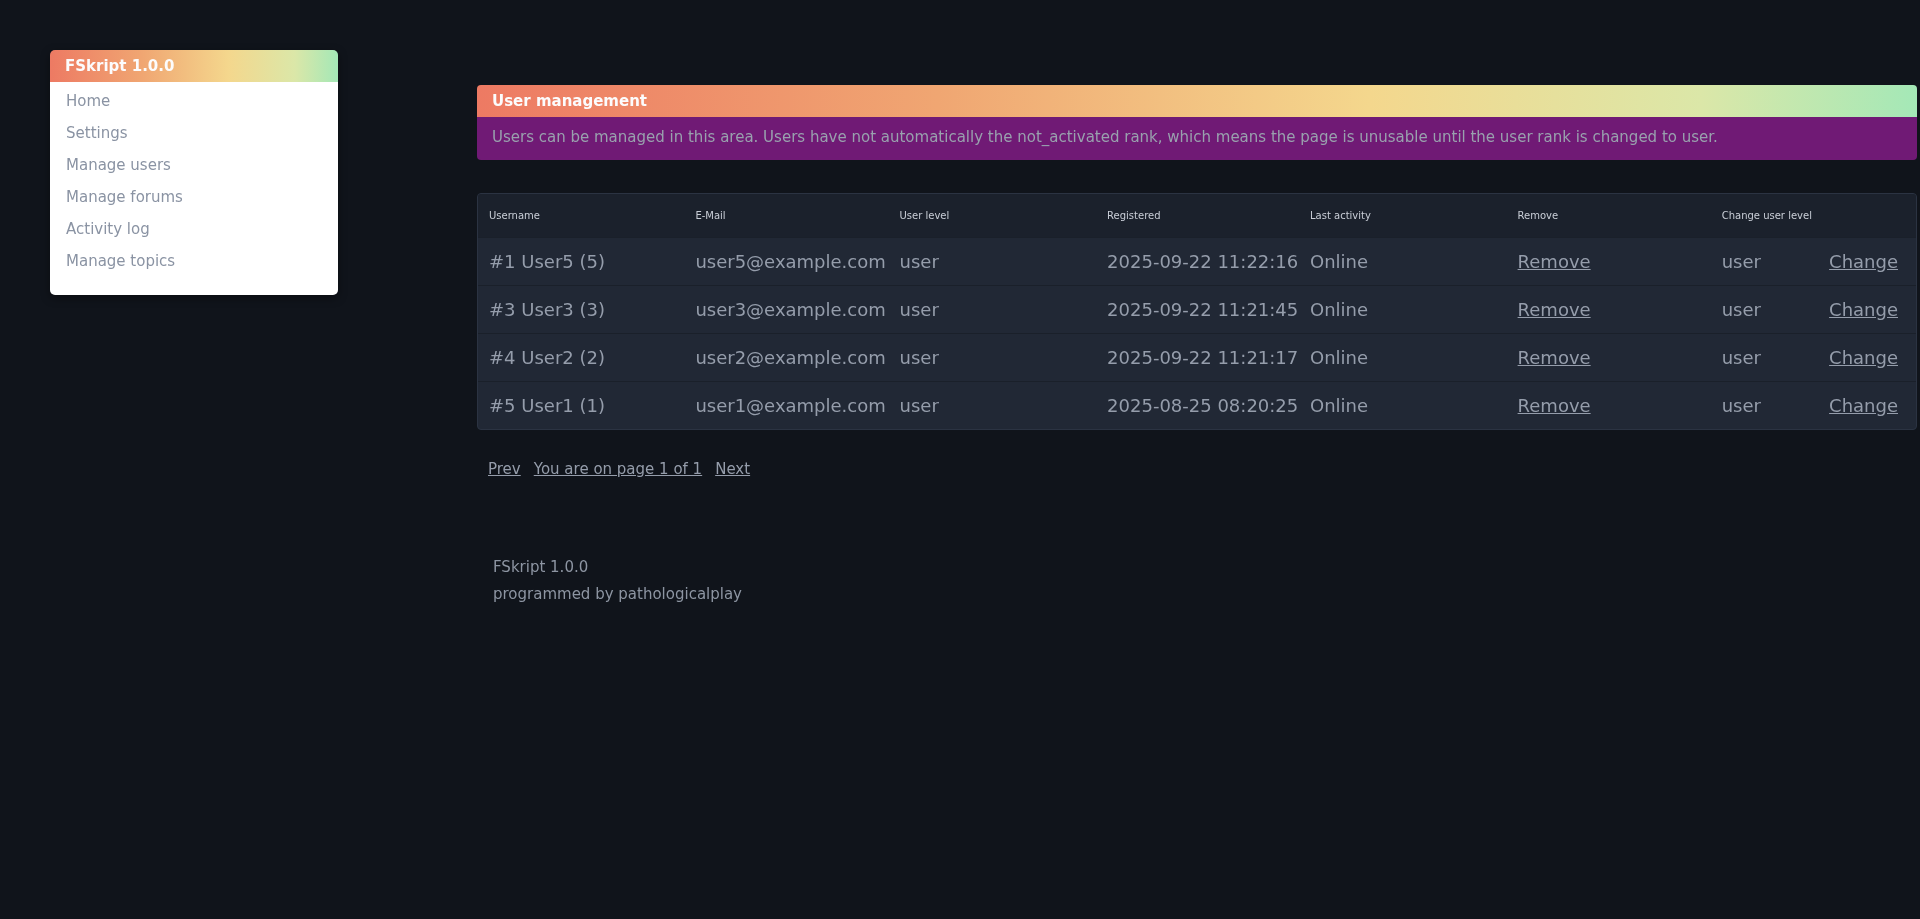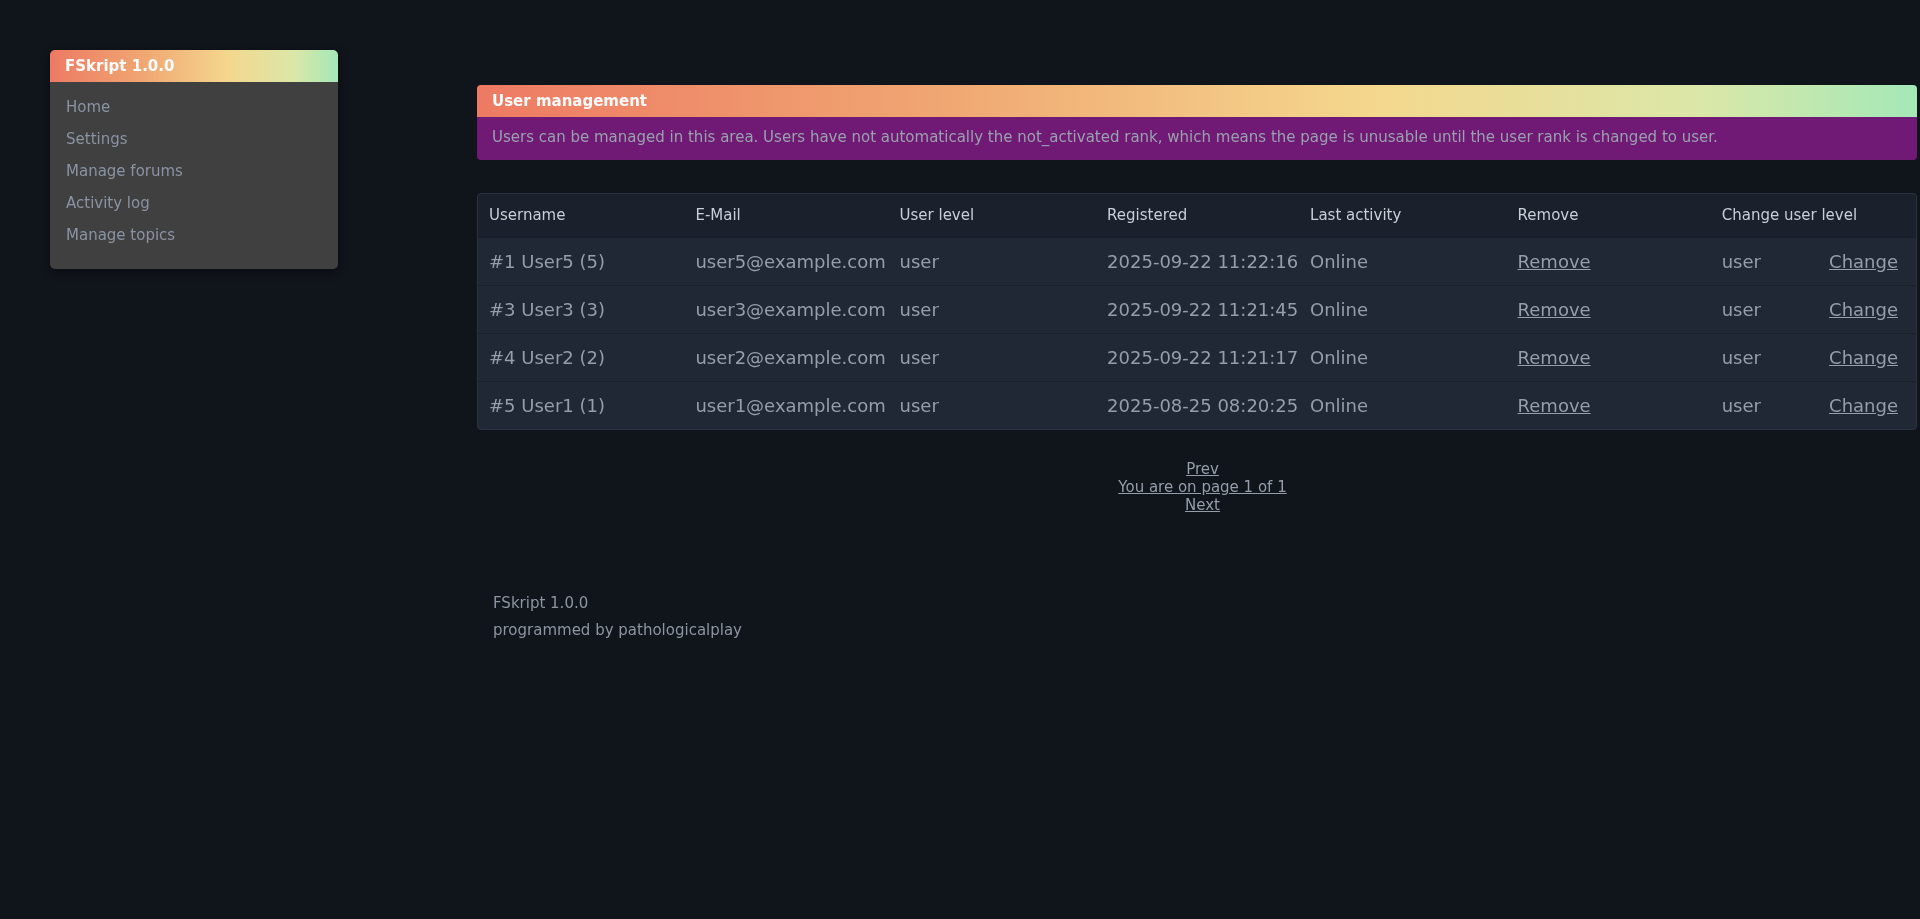--- a/index.html
+++ b/index.html
@@ -22,22 +22,22 @@
     border-radius:5px 5px 0 0;
     white-space:nowrap; overflow:hidden;
   }
   
   .sidebar {
     position:absolute; left:50px; top:50px; width:288px;
     border-radius:5px;
     box-shadow:0 3px 10px rgba(0,0,0,.4);
   }
   .sidebar-body {
-    background:#404040;
-    padding:9px 0 18px 0;
+    background:#ffffff;
+    padding:3px 0 18px 0;
     border-radius:0 0 5px 5px;
   }
   .sidebar-item {
     height:32px; line-height:32px;
     padding:0 16px;
     color:#8a93a3;
     cursor:pointer;
     white-space:nowrap;
   }
   
@@ -60,21 +60,21 @@
   table {
     width:100%;
     border-collapse:separate; border-spacing:0;
     table-layout:fixed;
   }
   col.c1{width:179px} col.c2{width:177px} col.c3{width:180px} col.c4{width:176px}
   col.c5{width:180px} col.c6{width:177px} col.c7{width:178px}
   thead tr { background:#1b212c; height:43px; }
   th {
     text-align:left; font-weight:normal;
-    color:#c9ced7; font-size:15px;
+    color:#c9ced7; font-size:10px;
     padding:0 8px 0 11px;
     white-space:nowrap;
   }
   tbody tr { height:48px; }
   td {
     color:#959dab; font-size:18px;
     padding:0 8px 0 11px;
     border-top:1px solid #1a202a;
     white-space:nowrap; overflow:hidden;
   }
@@ -83,41 +83,41 @@
     text-decoration:underline;
     cursor:pointer;
   }
   .change-flex {
     display:flex; align-items:center; justify-content:space-between;
     padding-right:10px;
   }
   .pagination {
     margin-top:30px;
     padding-left:11px;
-    display:flex; 
+    display:flex; gap:13px;
     align-items:center;
     color:#959dab;
-    flex-direction:column;
   }
   .footer {
     margin-top:80px;
     padding-left:16px;
     color:#8d95a2;
     line-height:18px;
   }
   .footer .line { margin-bottom:9px; }
 </style>
 </head>
 <body>
 
 <aside class="sidebar">
   <div class="panel-header gradient">FSkript 1.0.0</div>
   <nav class="sidebar-body" id="sidebar-nav">
       <div class="sidebar-item">Home</div>
       <div class="sidebar-item">Settings</div>
+      <div class="sidebar-item">Manage users</div>
       <div class="sidebar-item">Manage forums</div>
       <div class="sidebar-item">Activity log</div>
       <div class="sidebar-item">Manage topics</div>
     </nav>
 </aside>
 
 <main class="main">
   <div class="panel-header gradient">User management</div>
   <div class="info-box">Users can be managed in this area. Users have not automatically the not_activated rank, which means the page is unusable until the user rank is changed to user.</div>
 

